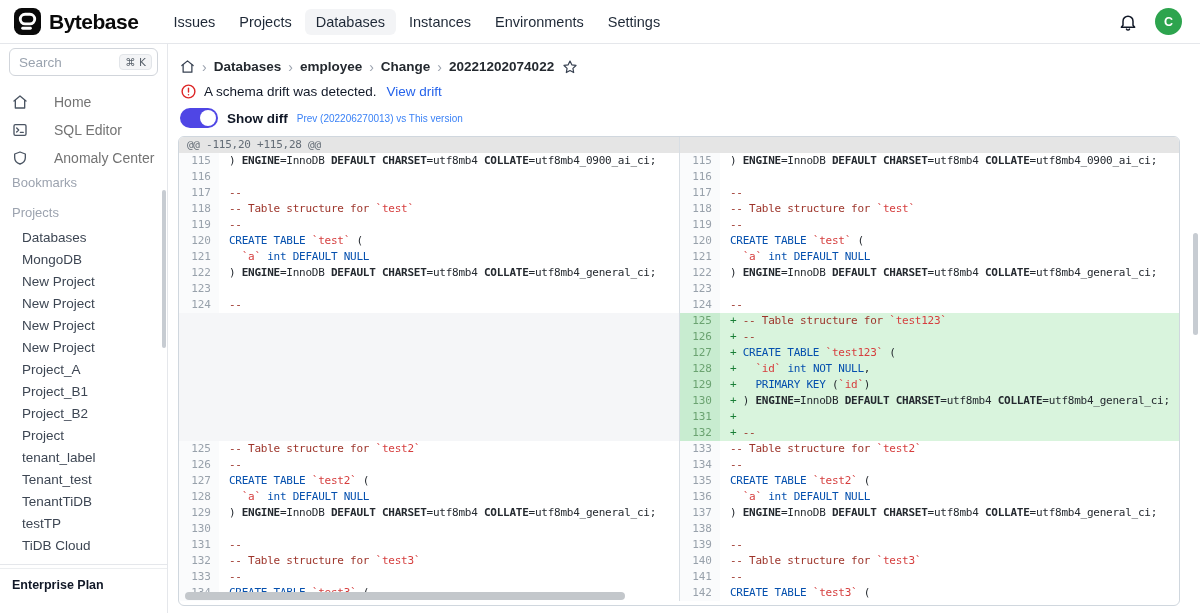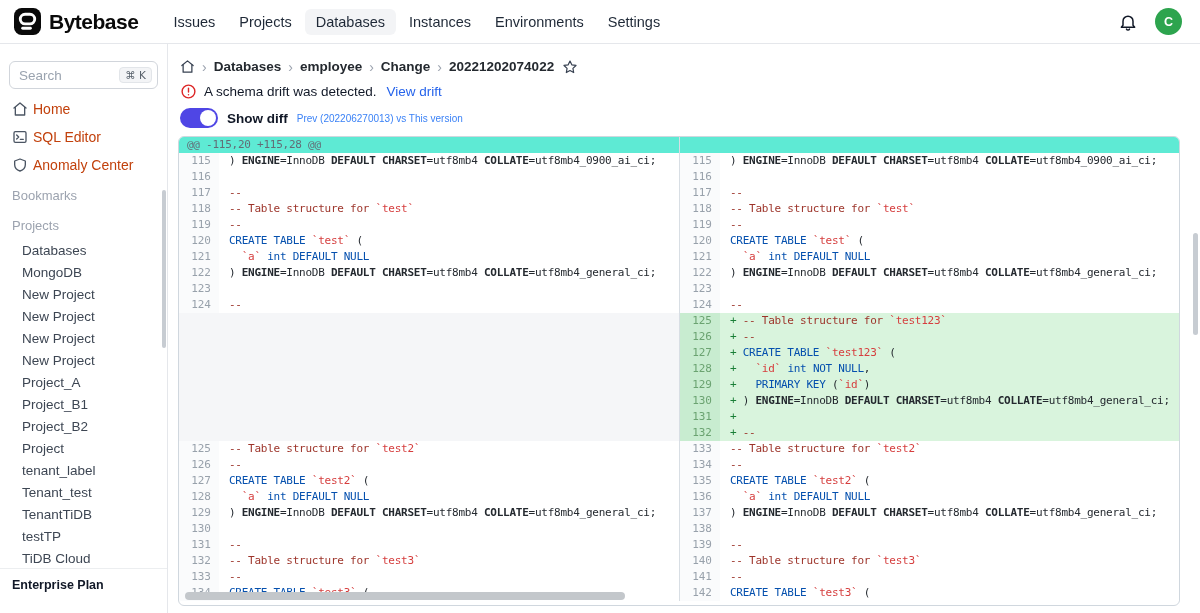--- a/index.html
+++ b/index.html
@@ -17,27 +17,27 @@
   .nav-item { font-size:14.5px; color:#1f2937; padding:5px 11px; border-radius:6px; cursor:pointer; }
   .nav-item.active { background:#f3f4f6; }
   .nav-right { margin-left:auto; display:flex; align-items:center; gap:17px; padding-right:4px; }
   .icon-btn { width:20px; height:20px; color:#111827; cursor:pointer; }
   .avatar { width:27px; height:27px; border-radius:50%; background:#2da44e; color:#fff;
     display:flex; align-items:center; justify-content:center; font-size:12.5px; font-weight:700; cursor:pointer; }
 
   
   .sidebar { position:absolute; top:44px; left:0; width:168px; bottom:0; background:#fff;
     border-right:1px solid #e5e7eb; overflow:hidden; }
-  .search-box { margin:17px 9px 6px 9px; height:28px; border:1px solid #d1d5db; border-radius:6px;
+  .search-box { margin:4px 9px 6px 9px; height:28px; border:1px solid #d1d5db; border-radius:6px;
     display:flex; align-items:center; padding:0 5px 0 9px; color:#9aa3af; font-size:13.5px; cursor:text; }
   .kbd { margin-left:auto; border:1px solid #e2e5e9; background:#f3f4f6; border-radius:4px;
     padding:1px 5px; font-size:10.5px; color:#57606a;
     font-family:"DejaVu Sans","Liberation Sans",sans-serif; }
-  .side-item { display:flex; align-items:center; gap:5px; height:28px; padding:0 12px;
-    font-size:14px; color:#c2410c; cursor:pointer; }
+  .side-item { display:flex; align-items:flex-end; gap:26px; height:28px; padding:0 12px;
+    font-size:14px; color:#737373; cursor:pointer; }
   .side-item svg { color:#4b5563; flex:0 0 auto; }
   .section-label { padding:9px 12px 6px 12px; font-size:13px; color:#9ca3af; }
   .project-item { height:22px; display:flex; align-items:center; padding:0 12px 0 22px;
     font-size:13.5px; color:#3d4653; cursor:pointer; }
   .side-divider { height:1px; background:#e5e7eb; margin:8px 0 4px 0; }
   .plan { position:absolute; bottom:0; left:0; width:100%; padding:9px 12px 21px 12px;
     font-size:12.5px; font-weight:700; color:#111827; background:#fff; border-top:1px solid #eceef0; }
   .side-scroll { position:absolute; top:146px; right:1px; width:4px; height:158px;
     background:#c7ccd2; border-radius:2px; cursor:grab; }
 
@@ -66,21 +66,21 @@
   .diff-row { display:flex; height:16px; }
   .half { width:50%; display:flex; overflow:hidden; background:#fff; }
   .half.right { border-left:1px solid #d8dee4; }
   .half.gap { background:#f5f6f8; }
   .num { flex:0 0 40px; text-align:right; padding-right:8px; font-size:11px; line-height:16px;
     color:#98a1ab; background:#fafbfc; }
   .code { flex:1; padding-left:10px; font-size:11px; line-height:16px; white-space:pre;
     letter-spacing:-0.25px; color:#24292f; overflow:hidden; }
   .half.add .num { background:#c8ecd0; color:#6ba371; }
   .half.add .code { background:#d9f4dd; }
-  .half.hunk { background:#5eead4; color:#636c76; font-size:11px; line-height:16px;
+  .half.hunk { background:#e5e5e5; color:#636c76; font-size:11px; line-height:16px;
     padding-left:8px; white-space:pre; letter-spacing:-0.25px; display:block; }
   .plus { color:#1a7f37; }
   .tok-comment { color:#9d342a; }
   .tok-str { color:#d63e3e; }
   .tok-kw { color:#0550ae; }
   .tok-kw2 { color:#24292f; font-weight:bold; }
 
   .h-scroll { position:absolute; left:6px; bottom:5px; width:44%; height:8px;
     background:#c3c7cb; border-radius:4px; cursor:grab; }
   .page-scroll { position:absolute; top:233px; right:2px; width:5px; height:102px;

